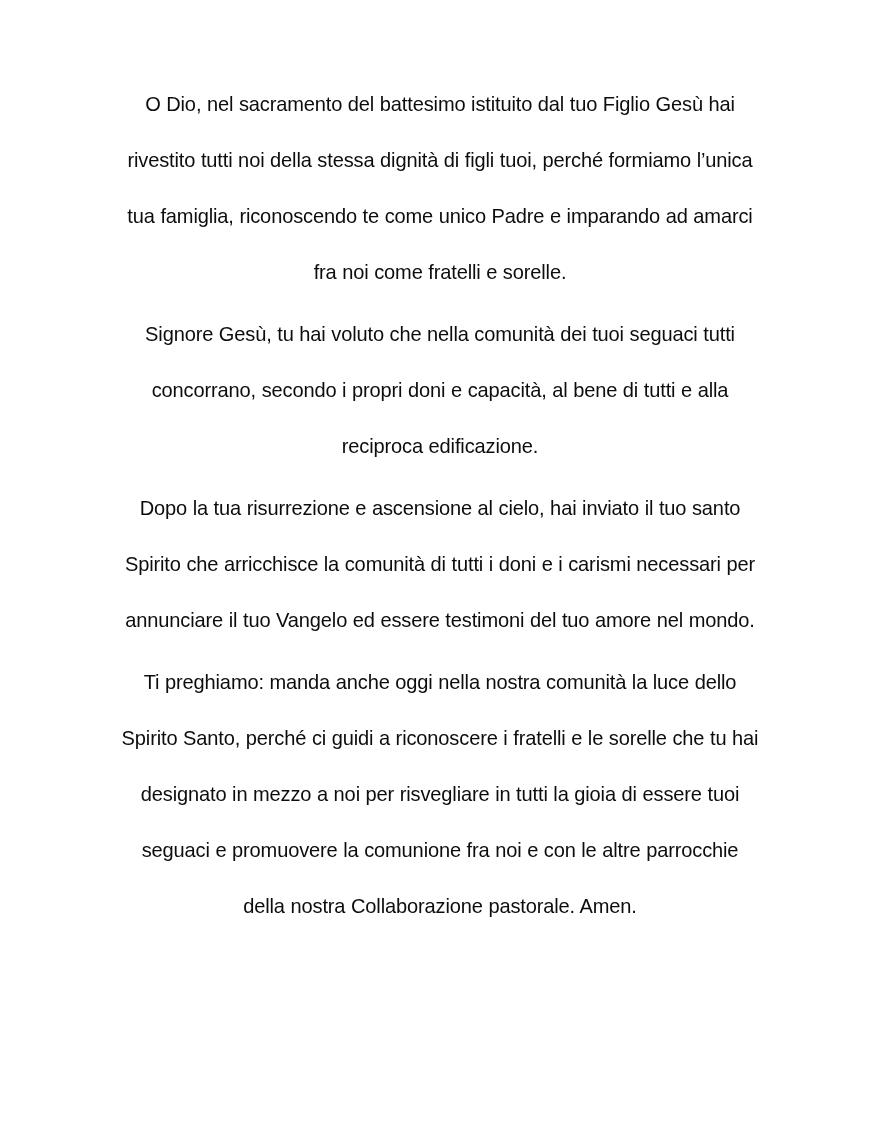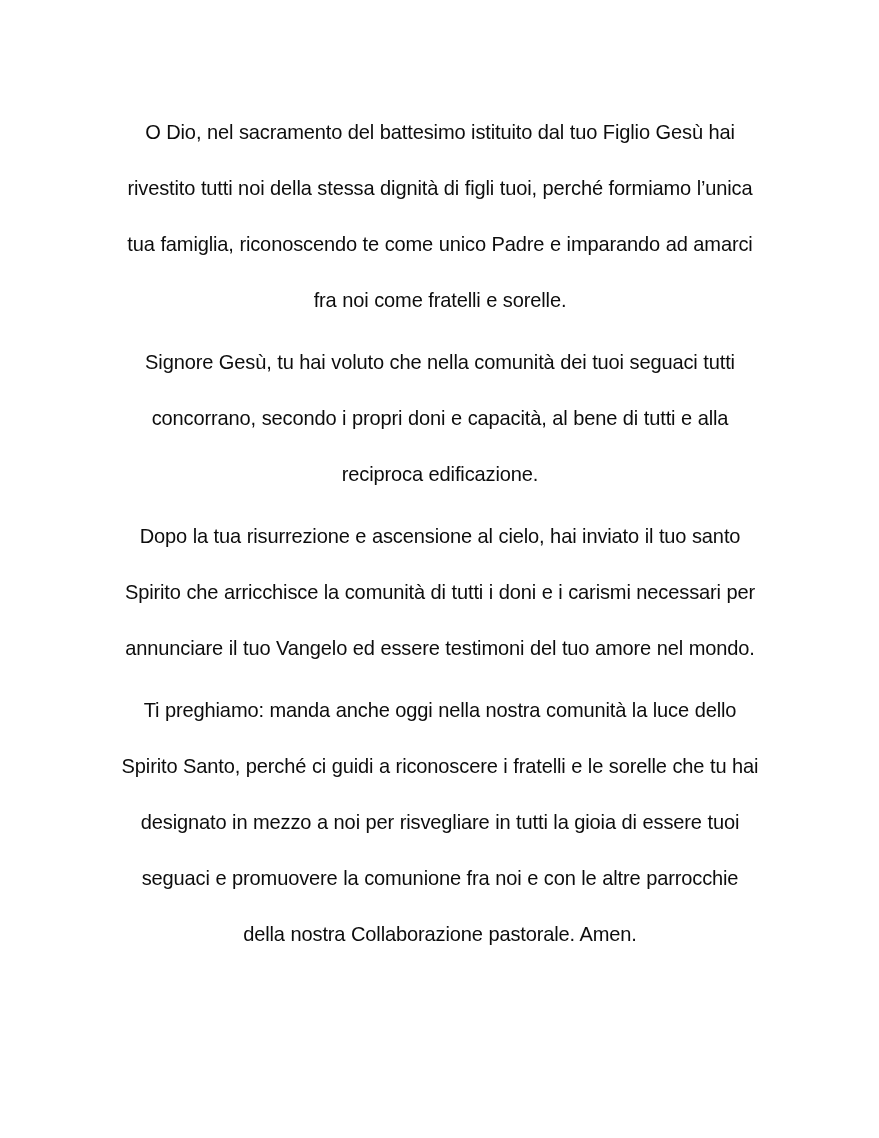--- a/index.html
+++ b/index.html
@@ -19,21 +19,21 @@
     height: 1138px;
     margin: 0 auto;
     background: #ffffff;
     overflow: hidden;
     box-sizing: border-box;
   }
 
   .doc-body {
     position: absolute;
     left: 104px;
-    top: 104px;
+    top: 76px;
     width: 672px;
   }
 
   .para {
     margin: 0;
     text-align: center;
     color: #0d0d0d;
     font-size: 21px;
     line-height: 56px;
     letter-spacing: -0.15px;

